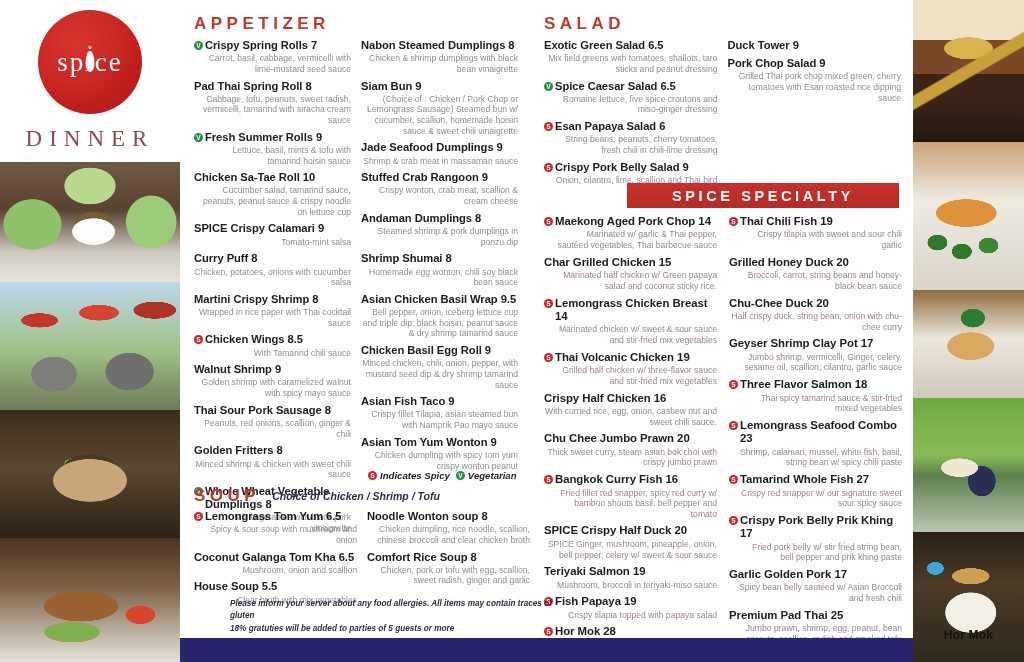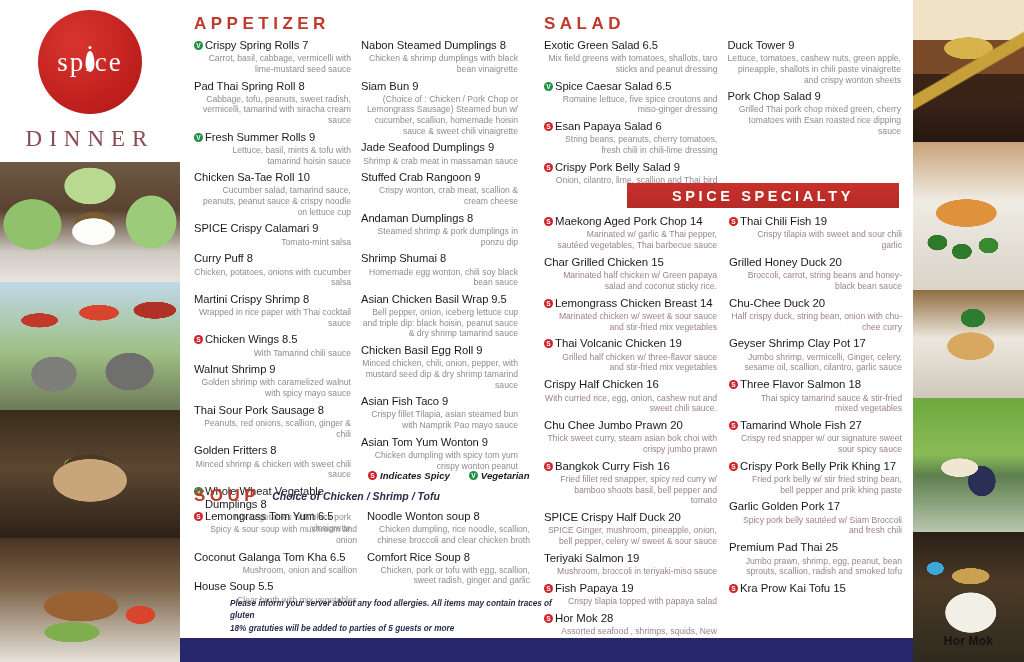--- a/index.html
+++ b/index.html
@@ -10,21 +10,21 @@
     overflow: hidden;
   }
   .page { position: relative; width: 1024px; height: 662px; background:#fff; }
 
   
   .photo-strip { position: absolute; top: 0; overflow: hidden; }
   .strip-left  { left: 0;   width: 180px; height: 662px; }
   .strip-right { left: 913px; width: 111px; height: 662px; }
   .photo { position: relative; width: 100%; overflow: hidden; }
   .photo .cap {
-    position:absolute; left:0; right:0; bottom:14px; text-align:center;
+    position:absolute; left:0; right:0; bottom:20px; text-align:center;
     font-size:12px; font-weight:bold; color:#14120f; letter-spacing:.2px;
   }
 
   
   .ph-lettuce { background:
       radial-gradient(ellipse 55px 34px at 52% 58%, #fdfdfb 0 38%, rgba(253,253,251,0) 40%),
       radial-gradient(ellipse 30px 16px at 52% 50%, #7a5c33 0 60%, rgba(122,92,51,0) 62%),
       radial-gradient(ellipse 46px 40px at 18% 52%, #8fc26a 0 62%, rgba(143,194,106,0) 64%),
       radial-gradient(ellipse 40px 42px at 84% 50%, #9ccb79 0 62%, rgba(156,203,121,0) 64%),
       radial-gradient(ellipse 42px 30px at 50% 20%, #b9d98f 0 60%, rgba(185,217,143,0) 62%),
@@ -118,40 +118,40 @@
     background:linear-gradient(#c9302c,#b52b26);
     display:flex; align-items:center; justify-content:center;
     color:#fff; font-size:14.5px; font-weight:bold; letter-spacing:3.6px;
   }
 
   
   .cols2 { display:flex; gap:10px; }
   .cols2 > div { flex:1 1 0; min-width:0; }
   .item { margin-bottom:5px; position:relative; }
   .item-title {
-    font-size:11.2px; font-weight:normal; color:#1b1b1b; line-height:1.18;
+    font-size:11.2px; font-weight:bold; color:#1b1b1b; line-height:1.18;
     letter-spacing:-0.05px;
   }
   .item-desc {
     font-size:8.6px; color:#8c8c92; line-height:1.24; margin-top:1px;text-align:right;
   }
   .item.has-mark { padding-left:11px; }
   .mark {
     position:absolute; left:0; top:2px; width:9px; height:9px; border-radius:50%;
     color:#fff; font-size:6.6px; font-weight:bold; line-height:9px; text-align:center;
   }
   .mark.spicy { background:#cf2027; }
   .mark.veg   { background:#1e9143; }
 
   
   .spec-item .item-title { font-size:11.4px; }
   .spec-item .item-desc  { color:#9a8389; }
 
   
-  .legend { display:flex; align-items:center; gap:19px; justify-content:flex-start;
+  .legend { display:flex; align-items:center; gap:6px; justify-content:flex-start;
             margin:7px 0 17px 2px; font-size:9.6px; font-style:italic; font-weight:bold;
             color:#1b1b1b; }
   .legend span.lg { display:inline-flex; align-items:center; gap:3px; }
   .legend .mk { width:9px; height:9px; border-radius:50%; color:#fff;
                 font-size:6.6px; line-height:9px; text-align:center; font-style:normal; }
   .legend .mk.spicy { background:#cf2027; }
   .legend .mk.veg   { background:#1e9143; }
 
   .disclaimer { position:absolute; left:194px; top:598px; width:330px;
                 font-size:8.2px; font-style:italic; font-weight:bold;
@@ -316,21 +316,20 @@
           </div>
           <div class="item has-mark">
             <span class="mark spicy">S</span>
             <div class="item-title">Crispy Pork Belly Salad 9</div>
             <div class="item-desc">Onion, cilantro, lime, scallion and Thai bird chili</div>
           </div>
         </div>
       <div id="sal2">
           <div class="item">
             <div class="item-title">Duck Tower 9</div>
-            <div class="item-desc">Lettuce, tomatoes, cashew nuts, green apple, pineapple, shallots in chili paste vinaigrette and crispy wonton sheets</div>
           </div>
           <div class="item">
             <div class="item-title">Pork Chop Salad 9</div>
             <div class="item-desc">Grilled Thai pork chop mixed green, cherry tomatoes with Esan roasted rice dipping sauce</div>
           </div>
         </div>
     </div>
   </div>
 
   <div class="spec-banner">SPICE SPECIALTY</div>
@@ -407,31 +406,36 @@
             <div class="item-title">Geyser Shrimp Clay Pot  17</div>
             <div class="item-desc">Jumbo shrimp, vermicelli,  Ginger, celery, sesame oil, scallion, cilantro, garlic sauce</div>
           </div>
           <div class="item spec-item has-mark">
             <span class="mark spicy">S</span>
             <div class="item-title">Three Flavor Salmon  18</div>
             <div class="item-desc">Thai spicy tamarind sauce &amp;  stir-fried mixed vegetables</div>
           </div>
           <div class="item spec-item has-mark">
             <span class="mark spicy">S</span>
+            <div class="item-title">Lemongrass Seafood Combo 23</div>
+            <div class="item-desc">Shrimp, calamari, mussel, white fish, basil, string bean w/  spicy chili paste</div>
+          </div>
+          <div class="item spec-item has-mark">
+            <span class="mark spicy">S</span>
             <div class="item-title">Tamarind Whole Fish  27</div>
             <div class="item-desc">Crispy red snapper w/ our signature sweet sour  spicy sauce</div>
           </div>
           <div class="item spec-item has-mark">
             <span class="mark spicy">S</span>
             <div class="item-title">Crispy Pork Belly Prik Khing  17</div>
             <div class="item-desc">Fried pork belly w/ stir fried string bean, bell pepper and prik khing paste</div>
           </div>
           <div class="item spec-item">
             <div class="item-title">Garlic Golden Pork  17</div>
-            <div class="item-desc">Spicy pork belly sautéed w/ Siam Broccoli and  fresh chili</div>
+            <div class="item-desc">Spicy bean belly sautéed w/ Asian Broccoli and  fresh chili</div>
           </div>
           <div class="item spec-item">
             <div class="item-title">Premium Pad Thai 25</div>
             <div class="item-desc">Jumbo prawn, shrimp, egg, peanut, bean sprouts, scallion, radish and smoked tofu</div>
           </div>
           <div class="item spec-item has-mark">
             <span class="mark spicy">S</span>
             <div class="item-title">Kra Prow Kai Tofu 15</div>
           </div>
         </div>

